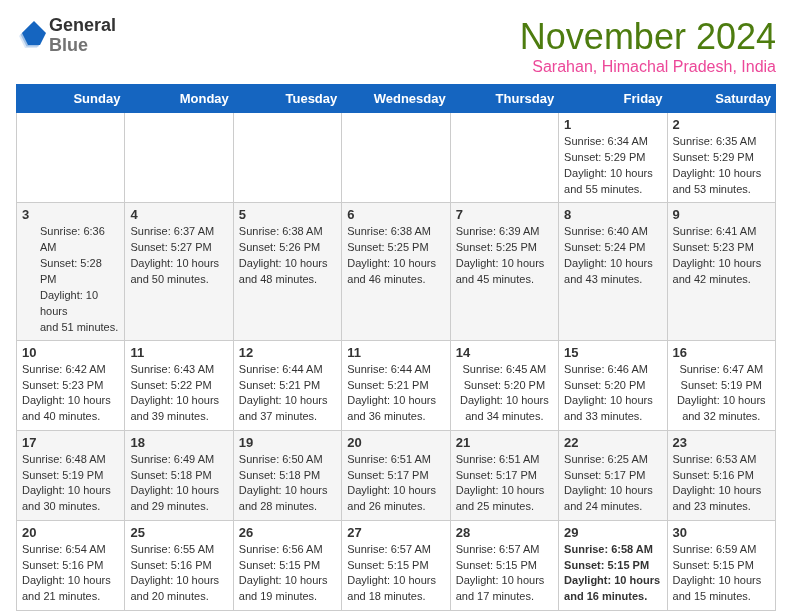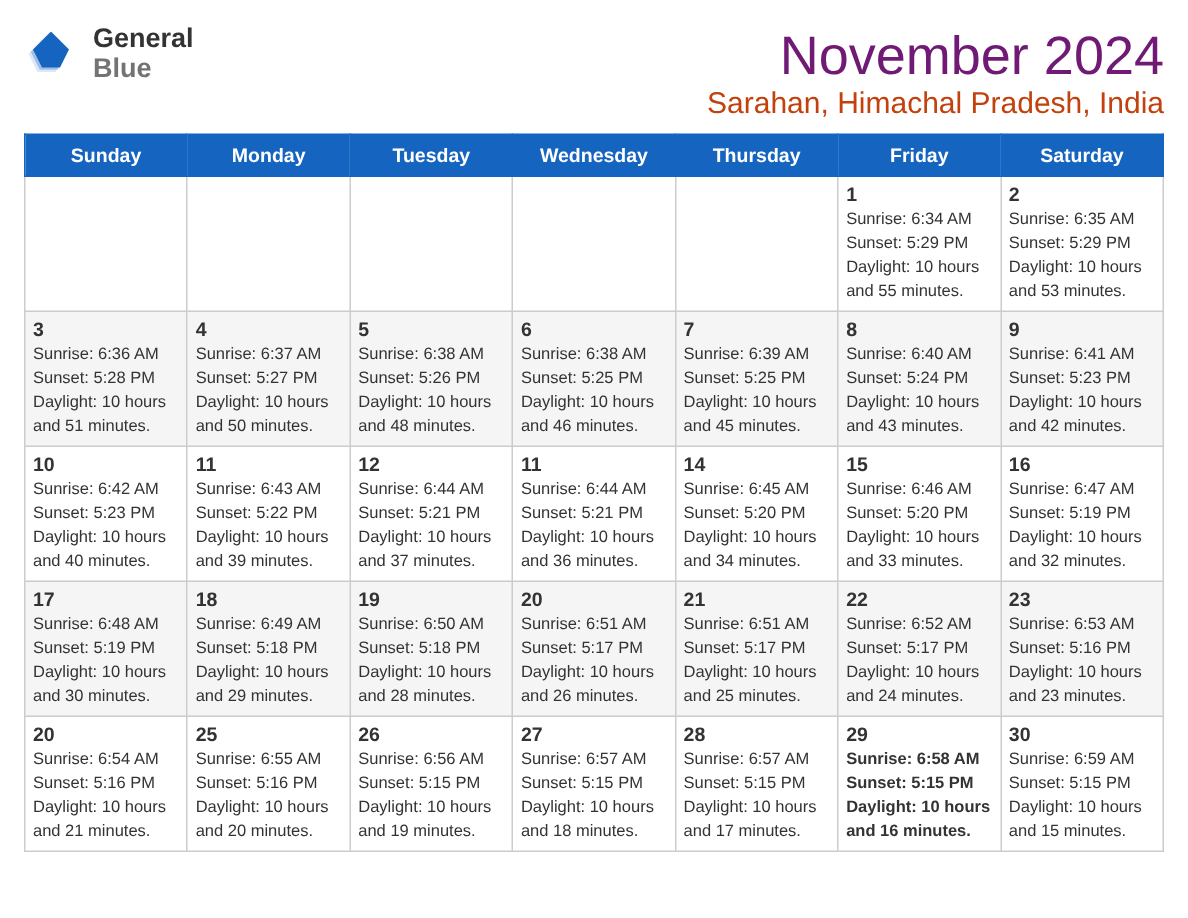--- a/index.html
+++ b/index.html
@@ -12,57 +12,57 @@
     }
     .header {
       display: flex;
       align-items: flex-start;
       justify-content: space-between;
       margin-bottom: 8px;
     }
     .logo {
       display: flex;
       align-items: center;
-      gap: 16px;
+      gap: 3px;
     }
     .logo-text {
       font-size: 18px;
       font-weight: bold;
       line-height: 1.1;
     }
     .logo-text span.general { color: #333; }
     .logo-text span.blue { color: #737373; }
     .logo-icon {
       width: 30px;
       height: 30px;
     }
     .title-block {
       text-align: right;
     }
     .month-title {
       font-size: 36px;
       font-weight: normal;
-      color: #701a75;
+      color: #4d7c0f;
     }
     .subtitle {
-      font-size: 20px;
-      color: #c2410c;
+      font-size: 16px;
+      color: #ec4899;
     }
     .calendar {
       width: 100%;
       border-collapse: collapse;
       table-layout: fixed;
     }
     .calendar thead tr th {
       background: #1565c0;
       color: #fff;
       font-size: 13px;
       font-weight: bold;
       padding: 6px 4px;
-      text-align: center;
+      text-align: right;
       border: 1px solid #1565c0;
     }
     .calendar tbody tr td {
       vertical-align: top;
       border: 1px solid #ccc;
       padding: 4px 5px;
       font-size: 11px;
       color: #333;
       height: 90px;
       background: #fff;
@@ -136,21 +136,21 @@
           <span class="day-number">2</span>
           <div class="day-info" style="white-space: pre-line;">Sunrise: 6:35 AM
 Sunset: 5:29 PM
 Daylight: 10 hours
 and 53 minutes.</div>
         </td>
       </tr>
       <tr>
         <td>
           <span class="day-number">3</span>
-          <div class="day-info" style="white-space: pre-line;">Sunrise: 6:36 AM
+          <div class="day-info" style="white-space: pre-line; margin-left: 18px;">Sunrise: 6:36 AM
 Sunset: 5:28 PM
 Daylight: 10 hours
 and 51 minutes.</div>
         </td>
         <td>
           <span class="day-number">4</span>
           <div class="day-info" style="white-space: pre-line;">Sunrise: 6:37 AM
 Sunset: 5:27 PM
 Daylight: 10 hours
 and 50 minutes.</div>
@@ -215,35 +215,35 @@
         </td>
         <td>
           <span class="day-number">11</span>
           <div class="day-info" style="white-space: pre-line;">Sunrise: 6:44 AM
 Sunset: 5:21 PM
 Daylight: 10 hours
 and 36 minutes.</div>
         </td>
         <td>
           <span class="day-number">14</span>
-          <div class="day-info" style="white-space: pre-line;">Sunrise: 6:45 AM
+          <div class="day-info" style="white-space: pre-line; text-align: center;">Sunrise: 6:45 AM
 Sunset: 5:20 PM
 Daylight: 10 hours
 and 34 minutes.</div>
         </td>
         <td>
           <span class="day-number">15</span>
           <div class="day-info" style="white-space: pre-line;">Sunrise: 6:46 AM
 Sunset: 5:20 PM
 Daylight: 10 hours
 and 33 minutes.</div>
         </td>
         <td>
           <span class="day-number">16</span>
-          <div class="day-info" style="white-space: pre-line;">Sunrise: 6:47 AM
+          <div class="day-info" style="white-space: pre-line; text-align: center;">Sunrise: 6:47 AM
 Sunset: 5:19 PM
 Daylight: 10 hours
 and 32 minutes.</div>
         </td>
       </tr>
       <tr>
         <td>
           <span class="day-number">17</span>
           <div class="day-info" style="white-space: pre-line;">Sunrise: 6:48 AM
 Sunset: 5:19 PM
@@ -273,21 +273,21 @@
         </td>
         <td>
           <span class="day-number">21</span>
           <div class="day-info" style="white-space: pre-line;">Sunrise: 6:51 AM
 Sunset: 5:17 PM
 Daylight: 10 hours
 and 25 minutes.</div>
         </td>
         <td>
           <span class="day-number">22</span>
-          <div class="day-info" style="white-space: pre-line;">Sunrise: 6:52 AM
+          <div class="day-info" style="white-space: pre-line;">Sunrise: 6:25 AM
 Sunset: 5:17 PM
 Daylight: 10 hours
 and 24 minutes.</div>
         </td>
         <td>
           <span class="day-number">23</span>
           <div class="day-info" style="white-space: pre-line;">Sunrise: 6:53 AM
 Sunset: 5:16 PM
 Daylight: 10 hours
 and 23 minutes.</div>

